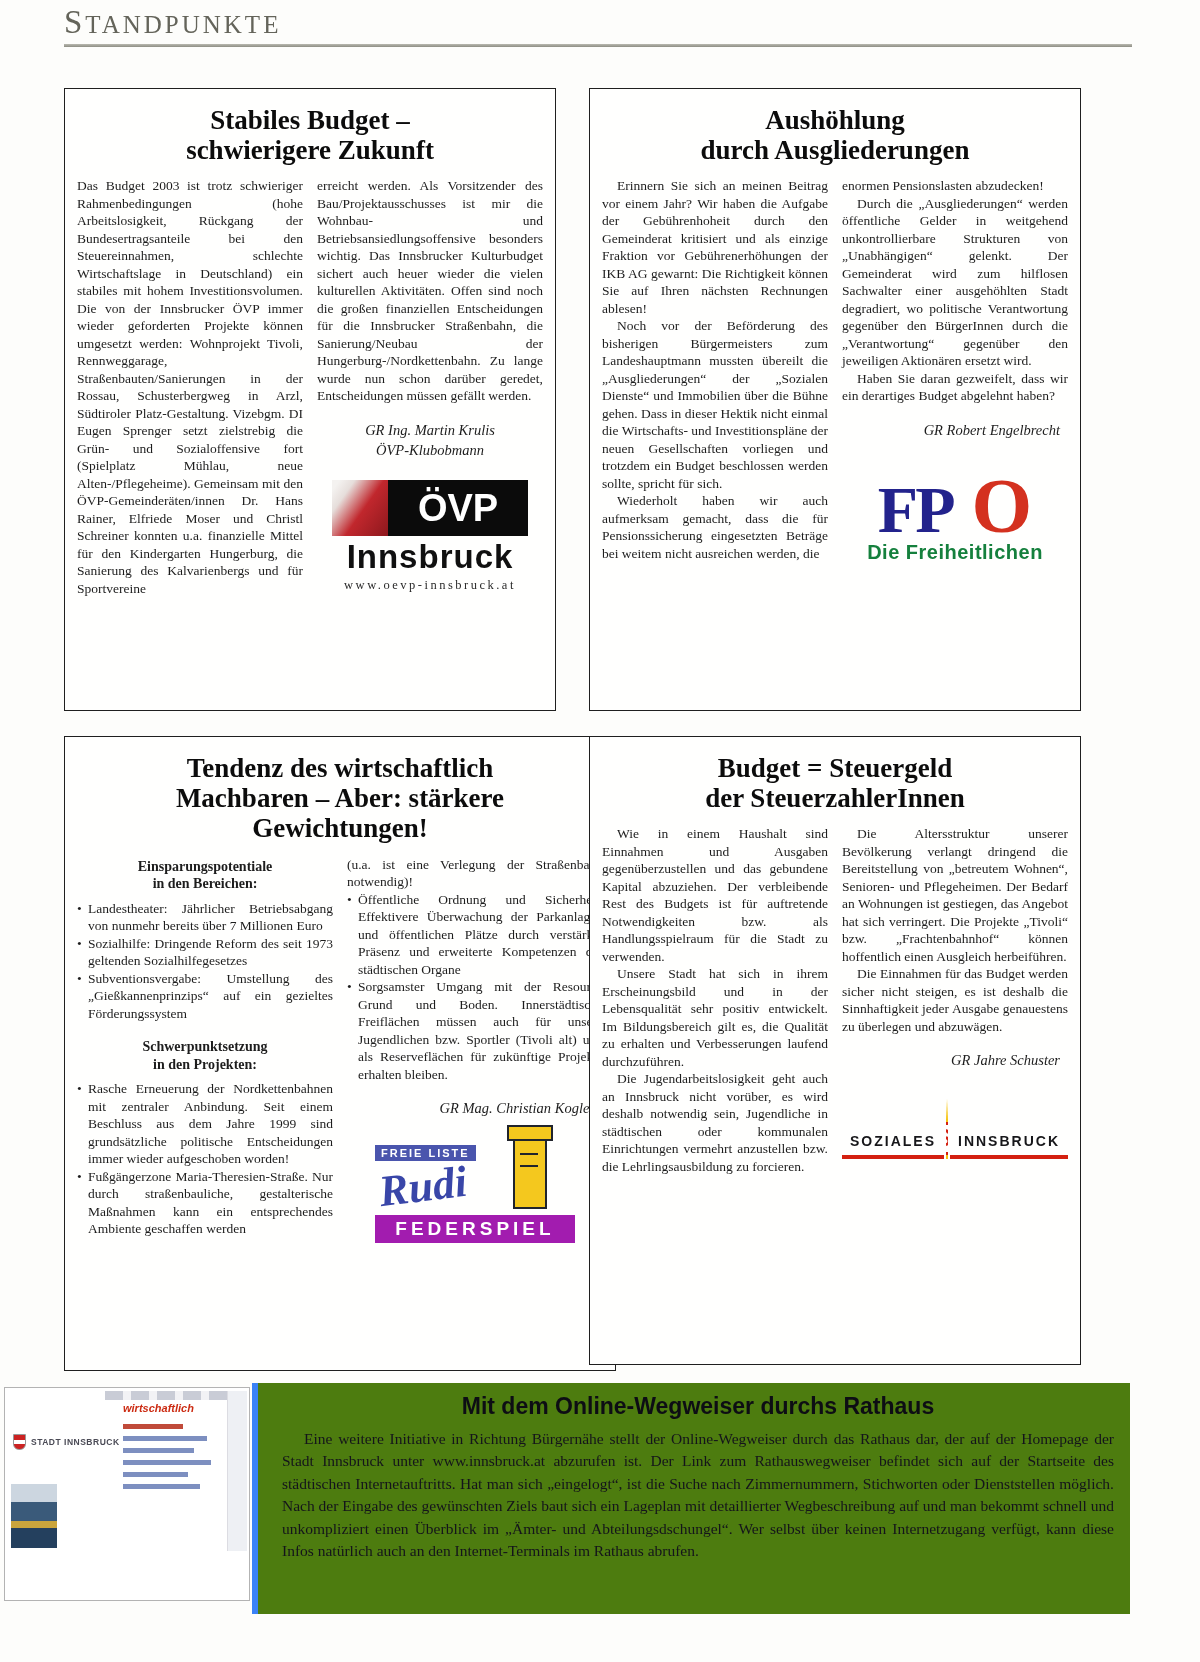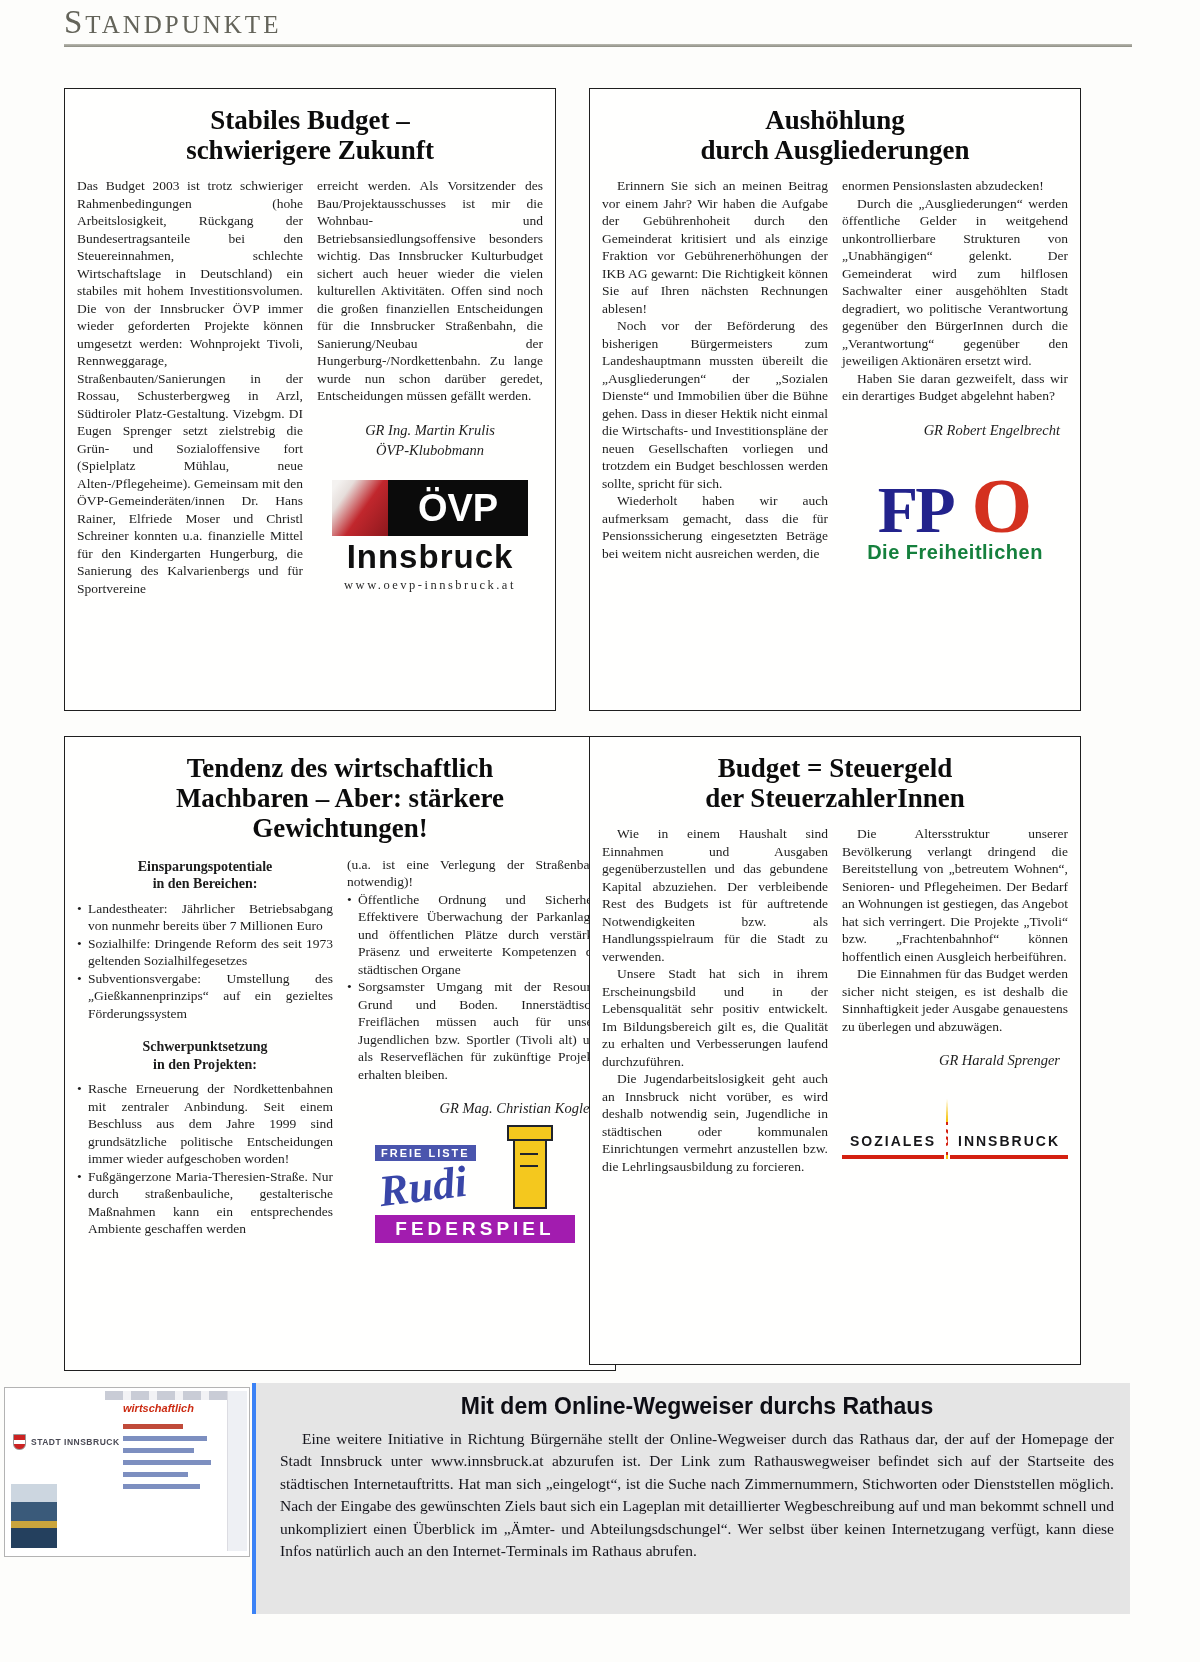--- a/index.html
+++ b/index.html
@@ -90,28 +90,28 @@
     letter-spacing:2px; color:#17171a; border-bottom:4px solid #d42010; padding:0 8px 6px; }
   .si-house { position:relative; width:66px; height:60px; margin:0 2px; background:#f6c40e;
     clip-path:polygon(50% 0,100% 35%,100% 100%,0 100%,0 35%); }
   .si-mark { position:absolute; bottom:4px; left:50%; transform:translateX(-50%);
     background:#fff; border:3px solid #d42010; color:#d42010;
     font-family:"Liberation Sans",sans-serif; font-weight:bold; font-size:24px;
     line-height:1; padding:1px 5px 2px; }
 
   
   .online { position:absolute; left:252px; top:1383px; width:878px; height:231px;
-    background:#e5e5e5; border-left:4px solid #3b82f6; padding:8px 16px 8px 24px; }
+    background:#4d7c0f; border-left:6px solid #3b82f6; padding:8px 16px 8px 24px; }
   .online-title { text-align:center; font-family:"Liberation Sans",sans-serif; font-weight:bold;
     font-size:23px; color:#0d0d14; margin:2px 0 8px; }
   .online-body { font-size:15.5px; line-height:1.45; text-align:justify; color:#14141b;
     text-indent:22px; }
 
   
-  .thumb { position:absolute; left:4px; top:1387px; width:246px; height:170px;
+  .thumb { position:absolute; left:4px; top:1387px; width:246px; height:214px;
     background:#fff; border:1px solid #b3b3b3; overflow:hidden;
     font-family:"Liberation Sans",sans-serif; }
   .thumb-topbar { position:absolute; left:100px; top:3px; width:138px; height:9px;
     background:repeating-linear-gradient(90deg,#c9ccd6 0 18px,#f2f2f5 18px 26px); }
   .thumb-highlight { position:absolute; left:118px; top:14px; color:#cc2b12;
     font-weight:bold; font-style:italic; font-size:11px; }
   .thumb-brandrow { position:absolute; left:8px; top:46px; display:flex; gap:5px; align-items:center; }
   .thumb-shield { width:13px; height:16px; border:1px solid #999; border-radius:0 0 6px 6px;
     background:linear-gradient(#cc2222 33%,#fff 33% 66%,#cc2222 66%); }
   .thumb-brand { font-size:8.5px; font-weight:bold; letter-spacing:0.5px; color:#4a4a55; }
@@ -235,21 +235,21 @@
     <div class="cols">
       <div class="col">
         <p class="body indent">Wie in einem Haushalt sind Einnahmen und Ausgaben gegenüberzustellen und das gebundene Kapital abzuziehen. Der verbleibende Rest des Budgets ist für auftretende Notwendigkeiten bzw. als Handlungsspielraum für die Stadt zu verwenden.</p>
         <p class="body indent">Unsere Stadt hat sich in ihrem Erscheinungsbild und in der Lebensqualität sehr positiv entwickelt. Im Bildungsbereich gilt es, die Qualität zu erhalten und Verbesserungen laufend durchzuführen.</p>
         <p class="body indent">Die Jugendarbeitslosigkeit geht auch an Innsbruck nicht vorüber, es wird deshalb notwendig sein, Jugendliche in städtischen oder kommunalen Einrichtungen vermehrt anzustellen bzw. die Lehrlingsausbildung zu forcieren.</p>
       </div>
       <div class="col">
         <p class="body indent">Die Altersstruktur unserer Bevölkerung verlangt dringend die Bereitstellung von „betreutem Wohnen“, Senioren- und Pflegeheimen. Der Bedarf an Wohnungen ist gestiegen, das Angebot hat sich verringert. Die Projekte „Tivoli“ bzw. „Frachtenbahnhof“ können hoffentlich einen Ausgleich herbeiführen.</p>
         <p class="body indent">Die Einnahmen für das Budget werden sicher nicht steigen, es ist deshalb die Sinnhaftigkeit jeder Ausgabe genauestens zu überlegen und abzuwägen.</p>
         <div class="sig right">
-          <div>GR Harald Sprenger</div>
+          <div>GR Jahre Schuster</div>
         </div>
         <div class="si-logo">
           <span class="si-word">SOZIALES</span>
           <div class="si-house">
             <span class="si-mark">SI</span>
           </div>
           <span class="si-word">INNSBRUCK</span>
         </div>
       </div>
     </div>

